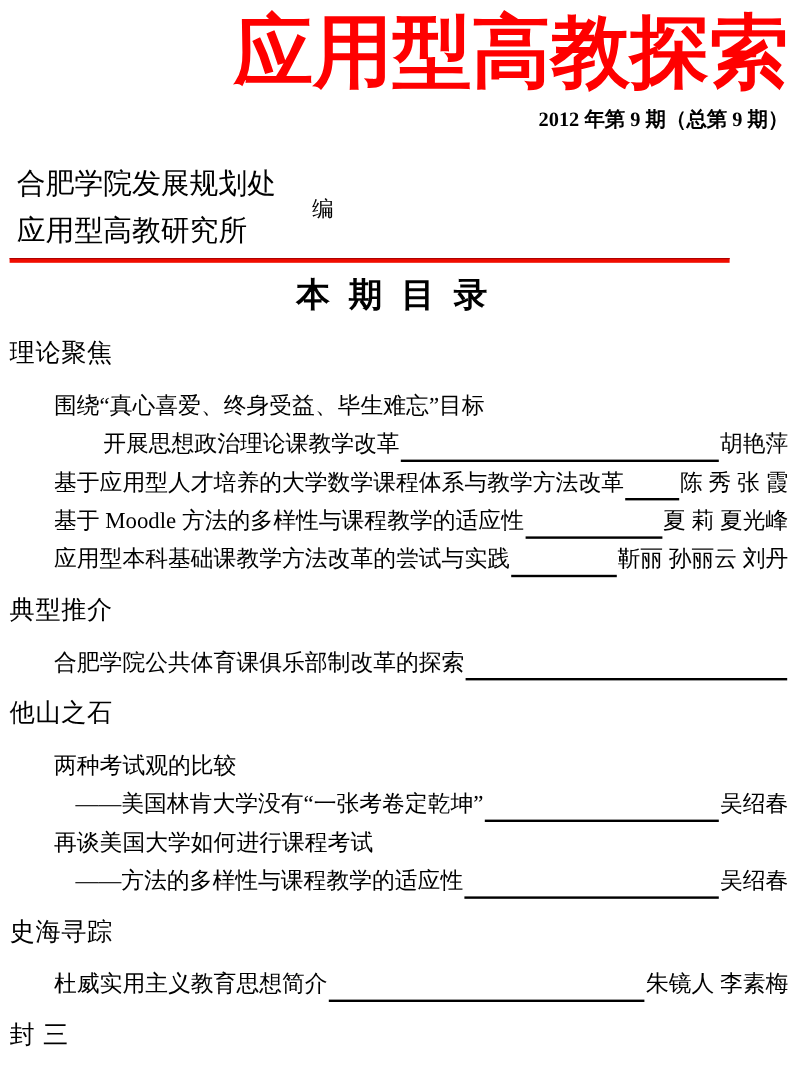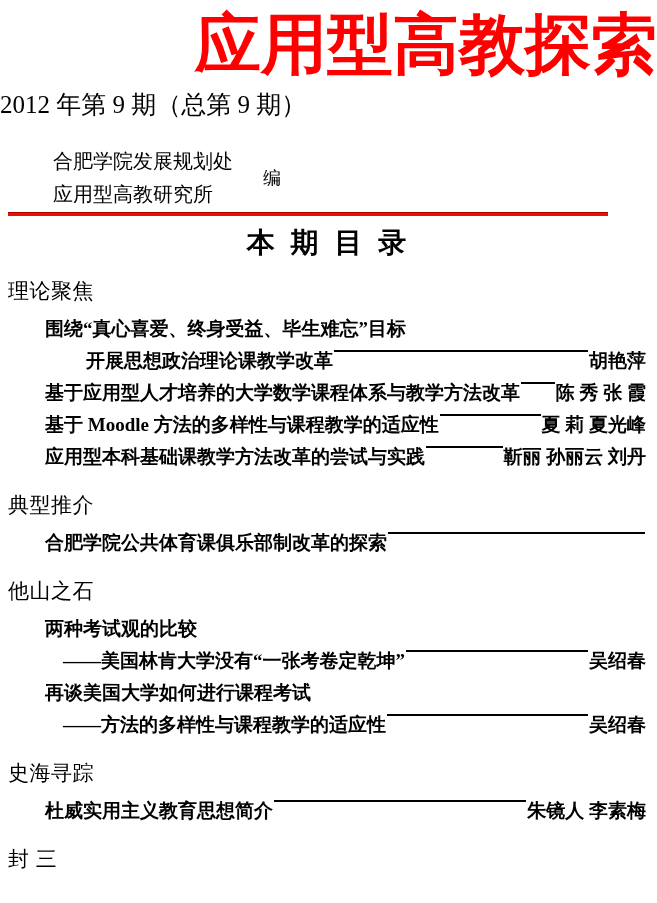--- a/index.html
+++ b/index.html
@@ -23,39 +23,38 @@
     margin-top: 6px;
     text-align: right;
     font-size: 66px;
     font-weight: bold;
     color: #ff0000;
     line-height: 1.18;
     letter-spacing: 0px;
     white-space: pre;
   }
   .issue-line {
-    text-align: left;
-    font-size: 25px;
-    font-weight: normal;
+    text-align: right;
+    font-size: 17px;
+    font-weight: bold;
     margin-top: 4px;
     white-space: pre;
   }
   
   .pub-row {
     display: flex;
     align-items: center;
     margin: 24px 14px 0 14px;
   }
   .pub-orgs {
     display: flex;
     flex-direction: column;
-    font-size: 20px;
+    font-size: 24px;
     line-height: 1.65;
     white-space: pre;
-    margin-left: 39px;
   }
   .editor-label {
     font-size: 18px;
     margin-left: 30px;
     align-self: center;
   }
   .pub-date {
     margin-left: auto;
     margin-right: 36px;
     font-size: 20px;
@@ -85,26 +84,25 @@
   .section-heading {
     font-family: "Liberation Sans", sans-serif;
     font-weight: normal;
     font-size: 21px;
     margin: 15px 0 11px 8px;
     white-space: pre;
     letter-spacing: 0.5px;
   }
   .row {
     display: flex;
-    align-items: flex-start;
+    align-items: flex-end;
     height: 32px;
     font-size: 19px;
-    padding-right: 11px;
-    white-space: pre;
-    font-weight: bold;
+    padding-right: 0;
+    white-space: pre;
   }
   .row .t { white-space: pre; }
   .i1 { padding-left: 45px; }
   .i2 { padding-left: 86px; }
   .i3 { padding-left: 63px; }
   .leader {
     flex: 1 1 auto;
     height: 0;
     border-top: 2px solid #000;
     margin: 0 1px;

